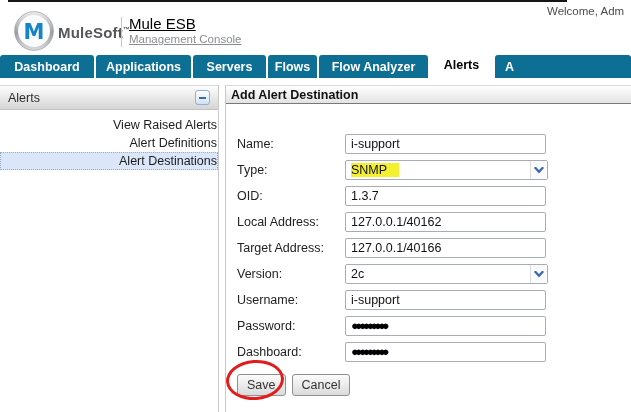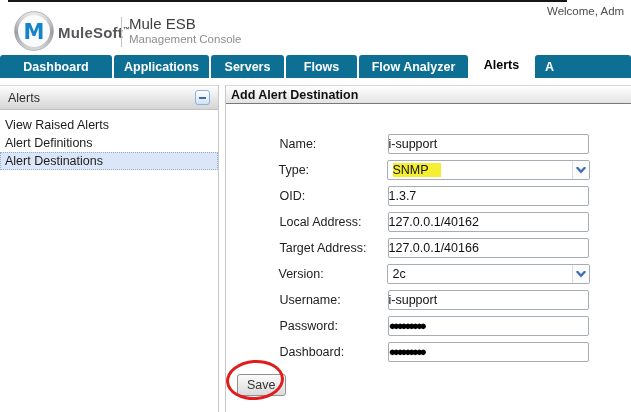--- a/index.html
+++ b/index.html
@@ -8,55 +8,55 @@
   .page { position:relative; width:631px; height:412px; overflow:hidden; background:#fff; }
 
   
   .topline { position:absolute; left:8px; top:0; width:559px; height:2px; background:#161616; }
 
   
   .logo { position:absolute; left:14px; top:11px; width:40px; height:40px; }
   .brand-name { position:absolute; left:58px; top:24px; font-size:15px; font-weight:bold; color:#54565a; letter-spacing:.2px; }
   .brand-tm { font-size:7px; vertical-align:super; color:#54565a; }
   .brand-divider { position:absolute; left:121px; top:17px; width:1px; height:30px; background:#c6c6c6; }
-  .brand-product { position:absolute; left:129px; top:15px; font-size:15px; color:#404040; }
-  .brand-sub { position:absolute; left:129px; top:33px; font-size:11.5px; color:#8c8e91; }
+  .brand-product { position:absolute; left:129px; top:15px; font-size:15px; color:#000000;text-decoration:underline; }
+  .brand-sub { position:absolute; left:129px; top:33px; font-size:11.5px; color:#8c8e91;text-decoration:underline; }
   .welcome { position:absolute; left:547px; top:5px; font-size:11.5px; color:#4d4d4d; white-space:nowrap;text-align:right; }
 
   
   .nav { position:absolute; left:0; top:52px; width:631px; height:26px; display:flex; align-items:flex-end; }
   .tab { height:23px; background:#0d6f94; color:#fff; font-size:12.5px; font-weight:bold;
          display:flex; align-items:center; justify-content:center;
          border-radius:3px 3px 0 0; margin-right:2px; cursor:pointer; }
   .tab.active { height:26px; background:#fff; color:#000; border-radius:4px 4px 0 0; }
   .tab.clipped { flex:1; justify-content:flex-start; padding-left:10px; margin-right:0; overflow:hidden; }
 
   
   .sidebar { position:absolute; left:0; top:85px; width:219px; height:327px; background:#fff; border-right:1px solid #c9c9c9; }
   .side-header { height:25px; display:flex; align-items:center; padding:0 8px;
                  background:linear-gradient(#fdfdfd,#d5d5d5); border-top:1px solid #d8d8d8; border-bottom:1px solid #c2c2c2; }
   .side-title { flex:1; font-size:12.5px; color:#2e2e2e; }
   .collapse-btn { width:15px; height:15px; border:1px solid #8fb1d9; border-radius:3px;
                   background:linear-gradient(#ffffff,#cfe2f7); display:flex; align-items:center; justify-content:center; cursor:pointer; }
   .minus-glyph { width:7px; height:2px; background:#44699f; }
-  .side-items { margin-top:6px; }
+  .side-items { margin-top:6px;text-align:right; }
   .side-item { height:18px; line-height:16px; padding-left:4px; font-size:12.5px; color:#1c1c1c; border:1px dotted transparent; cursor:pointer; }
   .side-item.selected { background:#dbe7f8; border:1px dotted #93aed0; }
 
   
   .panel { position:absolute; left:225px; top:85px; width:406px; height:343px; background:#fff;
            border-left:1px solid #c9c9c9; border-bottom:1px solid #c9c9c9; }
   .panel-header { height:19px; display:flex; align-items:center; padding-left:5px;
                   background:linear-gradient(#ffffff,#e3e3e3); border-top:1px solid #d8d8d8; border-bottom:1px solid #787878;
                   font-size:12.5px; font-weight:bold; color:#111; }
   .panel-body { padding:30px 0 0 11px; }
-  .frow { display:flex; height:20px; margin-bottom:6px;justify-content:center; }
+  .frow { display:flex; height:20px; margin-bottom:6px; }
   .flabel { width:108px; font-size:12.5px; color:#222; line-height:20px; }
   .tinput { width:201px; height:20px; border:1px solid #a7adb5; border-radius:2px; background:#fff;
-            font-size:12.5px; color:#111; line-height:18px; overflow:hidden; white-space:nowrap; }
+            font-size:12.5px; color:#111; line-height:18px; padding-left:5px; overflow:hidden; white-space:nowrap; }
   .tselect { width:203px; height:20px; border:1px solid #a7adb5; border-radius:2px; background:#fff;
              display:flex; align-items:stretch; overflow:hidden; cursor:pointer; }
   .sel-val { flex:1; font-size:12.5px; color:#111; line-height:18px; padding-left:5px; white-space:nowrap; }
   .hl { background:#f5ef32; padding-right:12px; }
   .sel-btn { width:17px; display:flex; align-items:center; justify-content:center;
              background:#fbfbfb; border-left:1px solid #dcdcdc; }
   .pwdots { font-size:13px; letter-spacing:-4px; line-height:16px; color:#000; }
   .btn-row { display:flex; gap:6px; margin-top:12px; }
   .btn { height:22px; padding:0 9px; font-size:12.5px; color:#333; cursor:pointer;
          border:1px solid #8f9092; border-radius:3px; background:linear-gradient(#fbfbfb,#dbdbdb);
@@ -83,24 +83,24 @@
     <circle cx="20" cy="20" r="16" fill="#fafbfc"></circle>
     <text x="20" y="27.6" text-anchor="middle" font-family="DejaVu Sans" font-size="21" font-weight="bold" fill="#1583c7">M</text>
   </svg>
   <div class="brand-name"><span>MuleSoft</span><span class="brand-tm">™</span></div>
   <div class="brand-divider"></div>
   <div class="brand-product">Mule ESB</div>
   <div class="brand-sub">Management Console</div>
   <div class="welcome">Welcome, Adm</div>
 
   <div class="nav">
-    <div class="tab" style="width:112px">Dashboard</div>
+    <div class="tab" style="width:94px">Dashboard</div>
     <div class="tab" style="width:95px">Applications</div>
     <div class="tab" style="width:73px">Servers</div>
-    <div class="tab" style="width:71px">Flows</div>
+    <div class="tab" style="width:49px">Flows</div>
     <div class="tab" style="width:109px">Flow Analyzer</div>
     <div class="tab active" style="width:63px">Alerts</div>
     <div class="tab clipped">A</div>
   </div>
 
   <div class="sidebar">
     <div class="side-header">
       <span class="side-title">Alerts</span>
       <span class="collapse-btn">
         <span class="minus-glyph"></span>
@@ -171,20 +171,21 @@
         <div class="tinput"><span class="pwdots">●●●●●●●●●</span></div>
       </div>
 
       <div class="frow">
         <span class="flabel">Dashboard:</span>
         <div class="tinput"><span class="pwdots">●●●●●●●●●</span></div>
       </div>
 
       <div class="btn-row">
         <button class="btn">Save</button>
+        <button class="btn">Cancel</button>
       </div>
 
     </div>
   </div>
 
   <div class="annotation-ellipse"></div>
 
 </div>
 
 </body></html>

